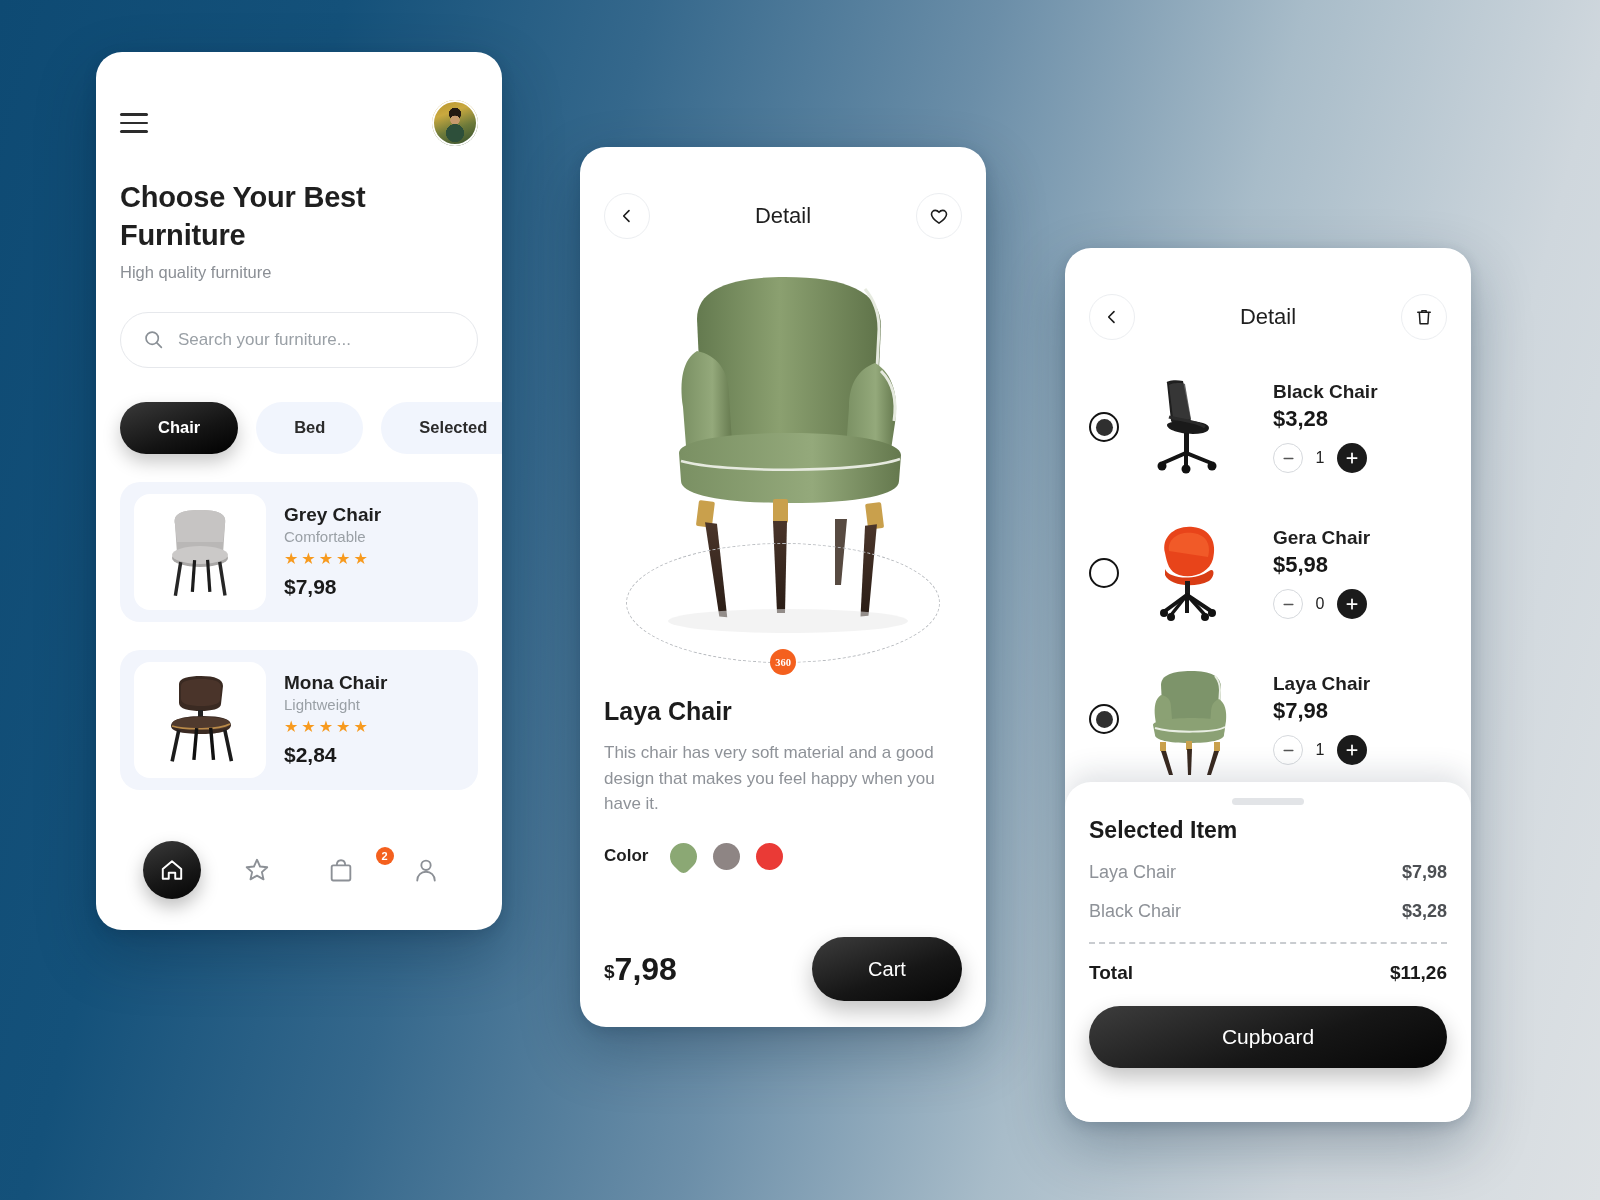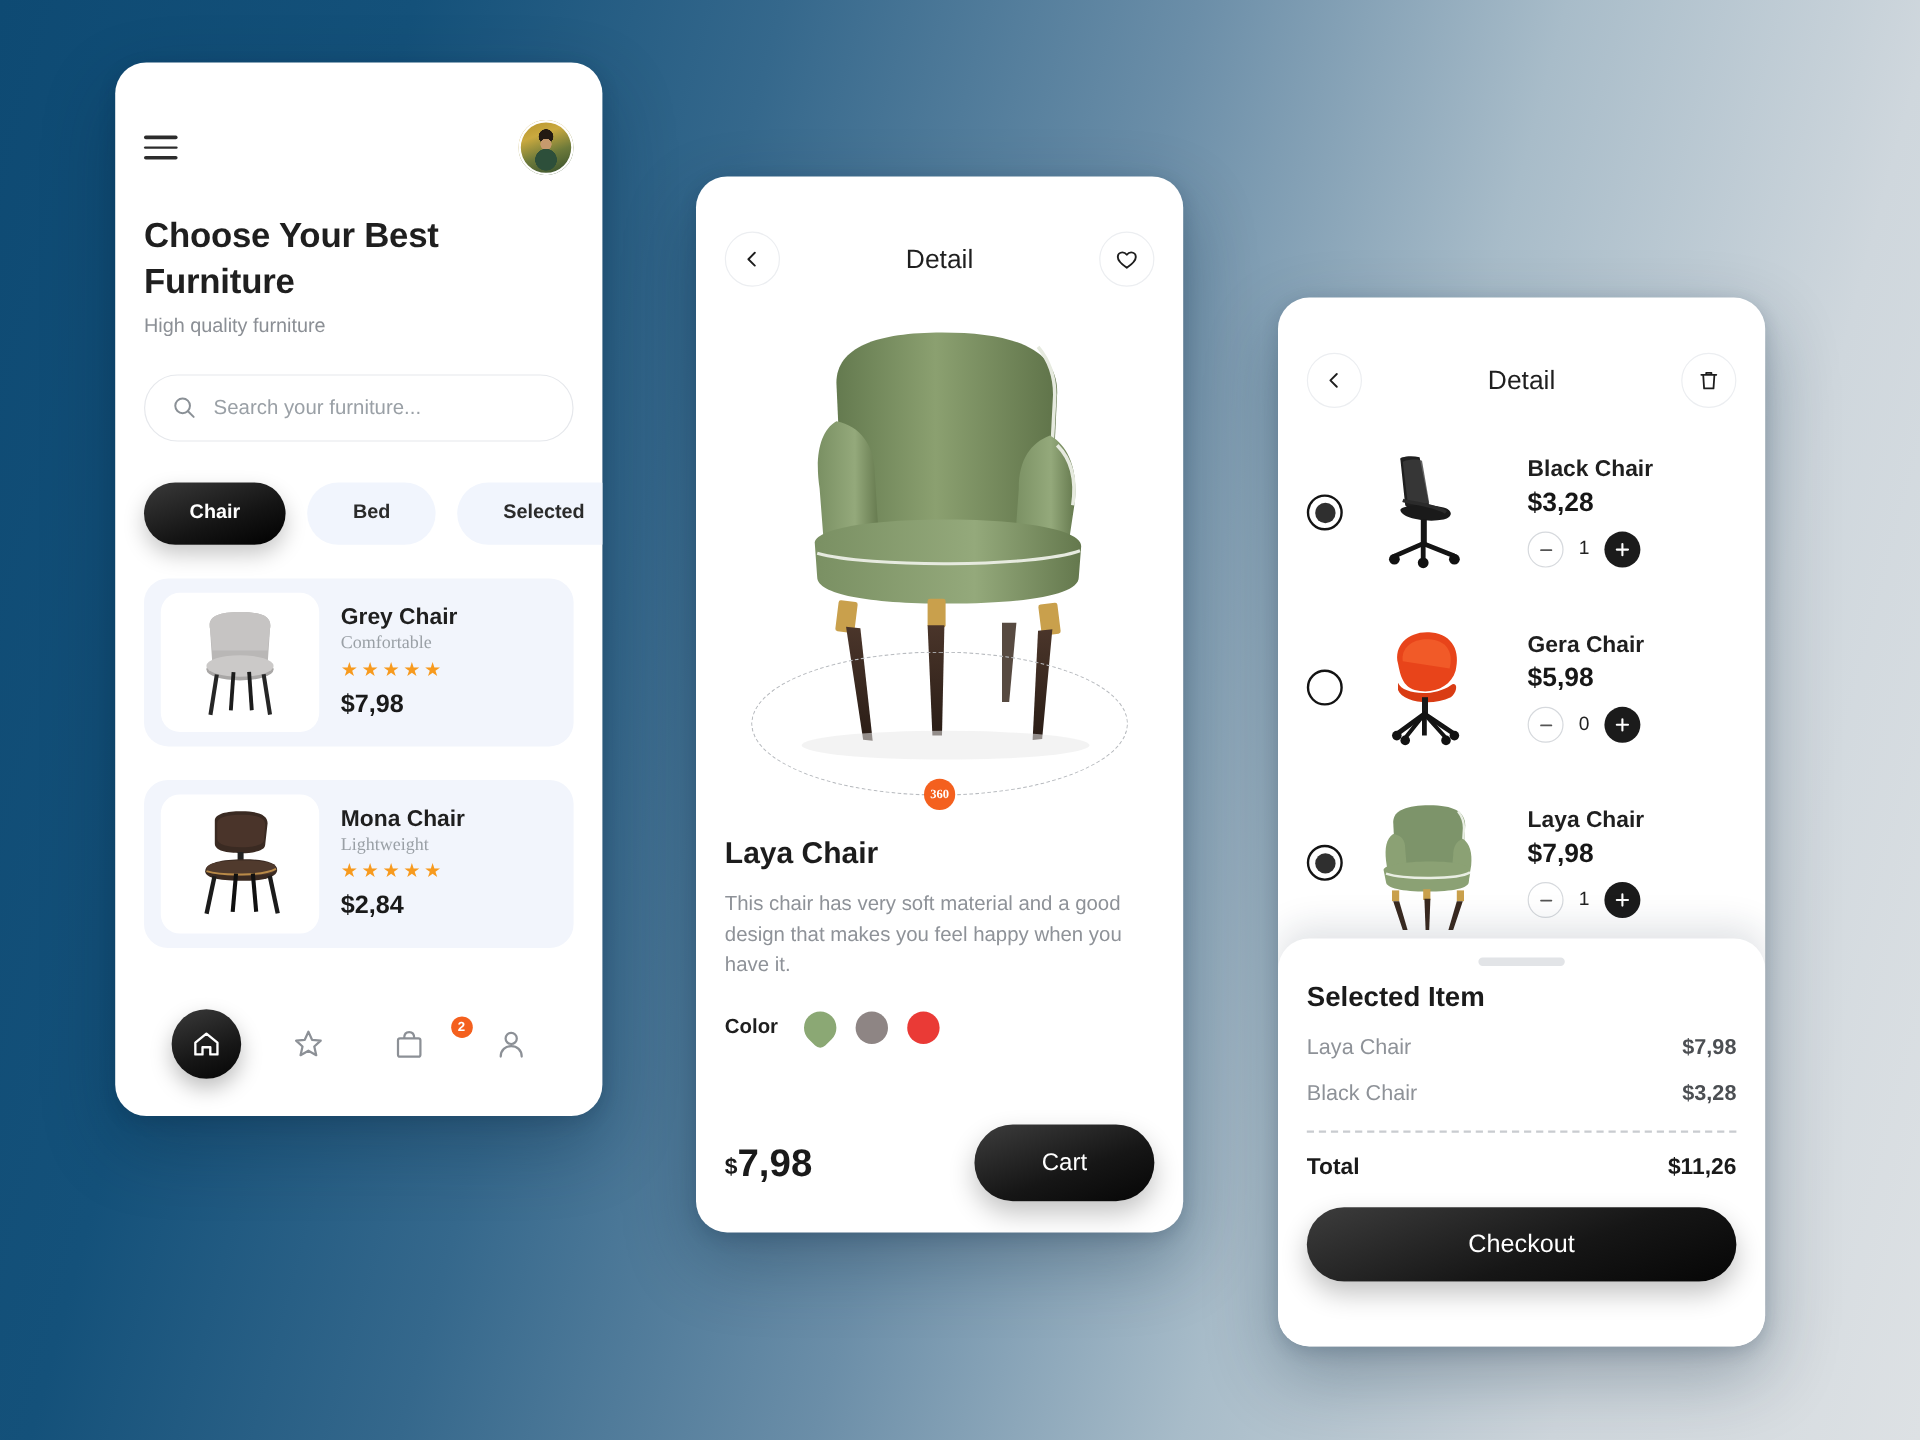--- a/index.html
+++ b/index.html
@@ -87,21 +87,21 @@
   .prod-card {
     margin-top: 28px; background: #f2f5fc; border-radius: 20px;
     height: 140px; display: flex; align-items: center; padding: 12px 14px; gap: 18px;
   }
   .prod-thumb {
     width: 132px; height: 116px; background: #fff; border-radius: 16px;
     display: flex; align-items: center; justify-content: center; overflow: hidden;
   }
   .prod-info { display: flex; flex-direction: column; justify-content: center; gap: 2px; }
   .prod-name { font-size: 19px; font-weight: 700; color: #1f1f1f; }
-  .prod-tag  { font-size: 15px; color: #9aa0a6; font-family: Liberation Serif, serif; }
+  .prod-tag  { font-size: 15px; color: #9aa0a6; }
   .stars { color: #f79a1e; font-size: 16px; letter-spacing: 3px; line-height: 1.5; }
   .prod-price { font-size: 21px; font-weight: 700; color: #1a1a1a; margin-top: 2px; }
 
   .bottomnav {
     position: absolute; left: 0; right: 0; bottom: 0; height: 120px;
     display: flex; align-items: center; padding: 0 34px;
   }
   .nav-item { flex: 1; display: flex; align-items: center; justify-content: center;
     position: relative; }
   .nav-home {
@@ -536,15 +536,15 @@
       <span class="sl-val">$3,28</span>
     </div>
 
     <div class="divider"></div>
 
     <div class="sheet-line">
       <span class="tot-name">Total</span>
       <span class="tot-val">$11,26</span>
     </div>
 
-    <button class="checkout-btn">Checkout</button>
+    <button class="checkout-btn">Cupboard</button>
   </div>
 </div>
 
 </body></html>

